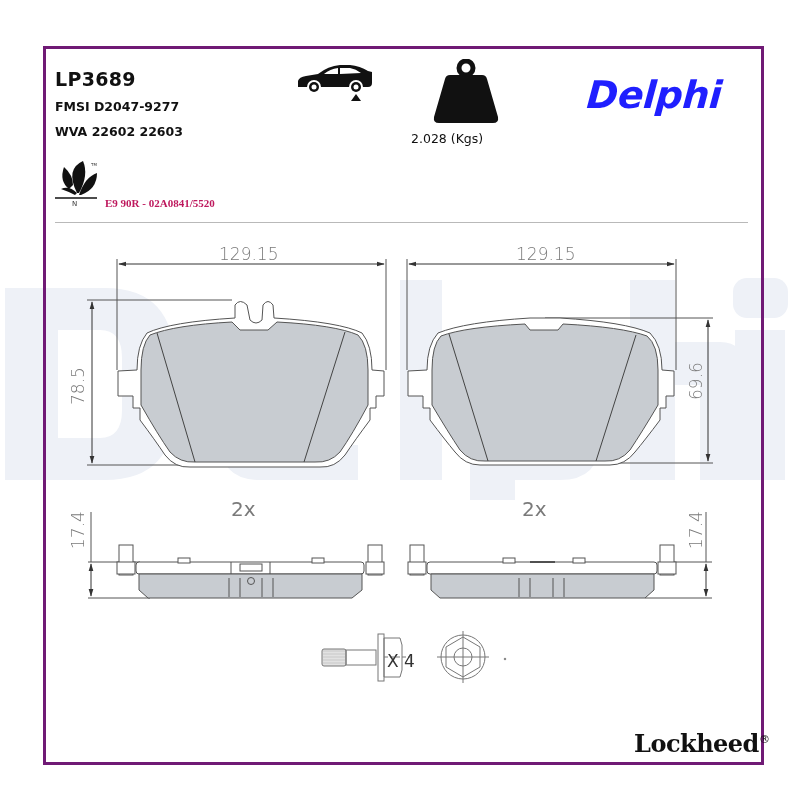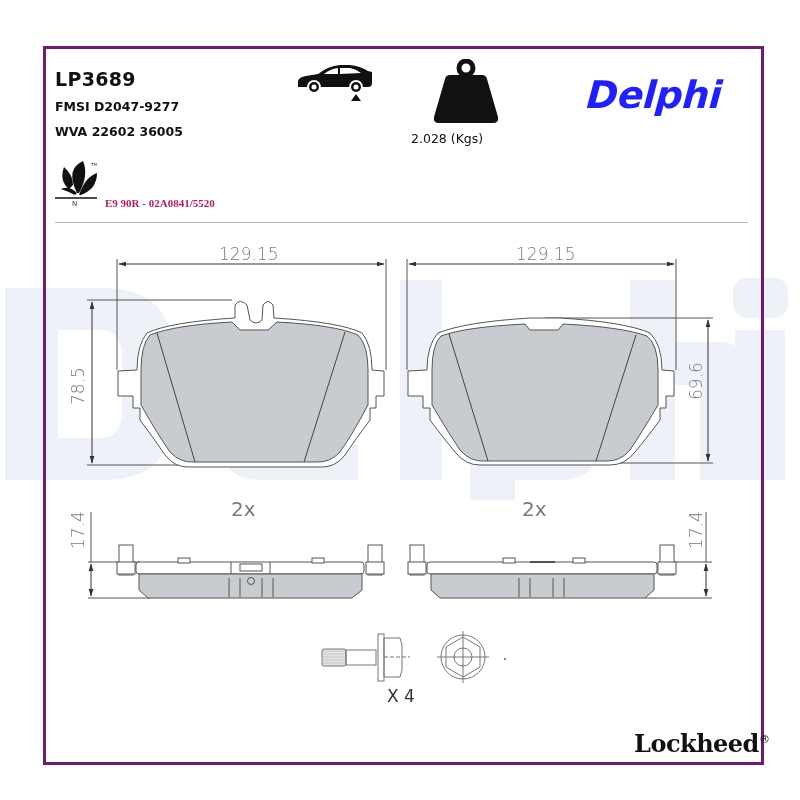--- a/index.html
+++ b/index.html
@@ -11,21 +11,21 @@
     .ref-line { left: 9px; font-size: 12.5px; font-weight: bold; color: #111; text-align: center; }
     .fmsi { top: 50px; }
     .wva { top: 75px; }
     .ece { left: 59px; top: 148px; font-size: 11px; font-weight: bold; color: #be185d; font-family: Liberation Serif, serif; }
     .weight-label { left: 365px; top: 82px; font-size: 12.5px; font-weight: normal; color: #111; }
     .brand { left: 541px; top: 24px; font-family: "DejaVu Sans", sans-serif; font-weight: bold; font-size: 38px; color: #1f1fff; letter-spacing: -0.5px; font-style: italic; transform: skewX(-4deg); }
     .separator { left: 9px; top: 173px; width: 693px; height: 1px; background: #b9b9b9; }
     .drawing { position: absolute; left: 0; top: 0; width: 800px; height: 800px; z-index: 1; }
     .dim-text { font-family: "DejaVu Sans", sans-serif; font-size: 17px; fill: #7a7a7a; font-weight: 300; }
     .qty-text { font-family: "DejaVu Sans", sans-serif; font-size: 20px; fill: #7a7a7a; }
-    .x4 { left: 341px; top: 637px; font-size: 17px; color: #333; }
+    .x4 { left: 341px; top: 602px; font-size: 17px; color: #333; }
     .lockheed { left: 588px; top: 680px; font-family: "DejaVu Serif", serif; font-weight: bold; font-size: 24px; color: #111; letter-spacing: -0.5px; }
     .lockheed sup { font-size: 11px; font-family: "DejaVu Sans", sans-serif; font-weight: normal; }
   </style>
 </head>
 <body>
 
 <svg class="watermark" viewBox="0 0 800 230" xmlns="http://www.w3.org/2000/svg">
   <g fill="#eef1f7">
 
     <path d="M5,18 L105,18 Q175,18 175,95 L175,135 Q175,210 105,210 L5,210 Z M58,60 L58,168 L100,168 Q122,168 122,140 L122,88 Q122,60 100,60 Z" fill-rule="evenodd"></path>
@@ -153,21 +153,21 @@
   <text class="dim-text" x="0" y="0" transform="translate(702,400) rotate(-90)">69.6</text>
   <text class="qty-text" x="231" y="516">2x</text>
   <text class="qty-text" x="522" y="516">2x</text>
   <text class="dim-text" x="0" y="0" transform="translate(84,549) rotate(-90)">17.4</text>
   <text class="dim-text" x="0" y="0" transform="translate(702,549) rotate(-90)">17.4</text>
 </svg>
 
 <div class="frame">
   <div class="abs part-no">LP3689</div>
   <div class="abs ref-line fmsi">FMSI D2047-9277</div>
-  <div class="abs ref-line wva">WVA 22602 36005</div>
+  <div class="abs ref-line wva">WVA 22602 22603</div>
 
   <svg class="abs" style="left:250px; top:12px;" width="78" height="42" viewBox="0 0 78 42">
     <path d="M2,26 L2,20 Q3,16 10,15 L22,13 Q32,5 44,4 L54,4 Q64,5 72,10 L76,11 L76,22 Q76,26 72,26 Z" fill="#111"></path>
     <path d="M28,13 Q34,8 42,7 L42,13 Z M44,7 L54,7 Q60,8 65,12 L44,13 Z" fill="#fff"></path>
     <circle cx="18" cy="26" r="7" fill="#fff"></circle>
     <circle cx="18" cy="26" r="5" fill="#111"></circle>
     <circle cx="18" cy="26" r="2.5" fill="#fff"></circle>
     <circle cx="60" cy="26" r="7" fill="#fff"></circle>
     <circle cx="60" cy="26" r="5" fill="#111"></circle>
     <circle cx="60" cy="26" r="2.5" fill="#fff"></circle>

